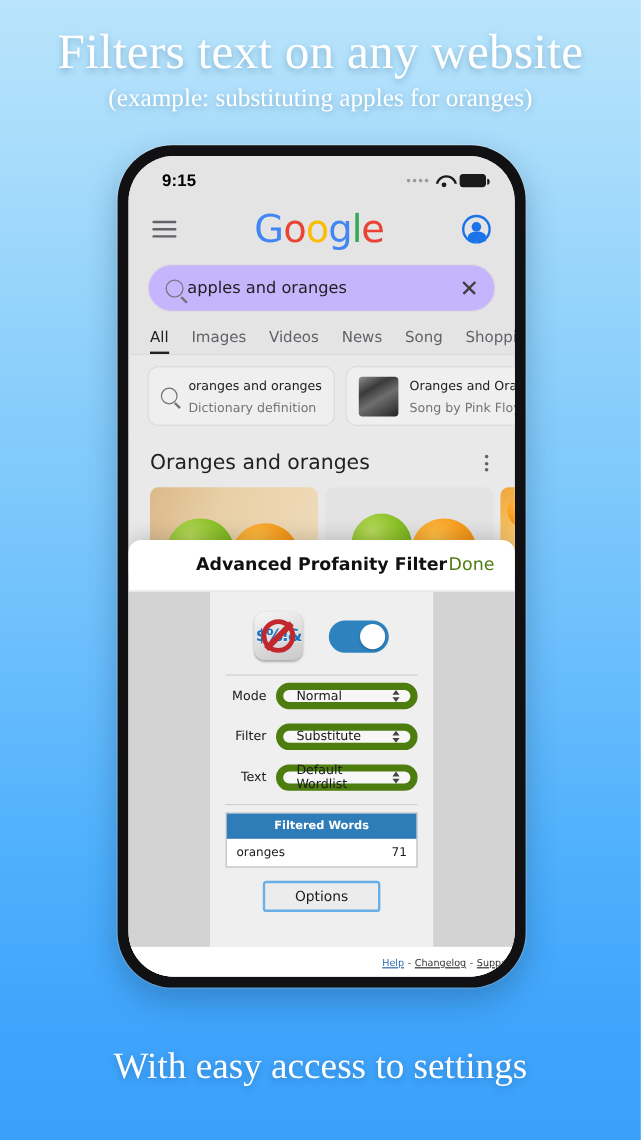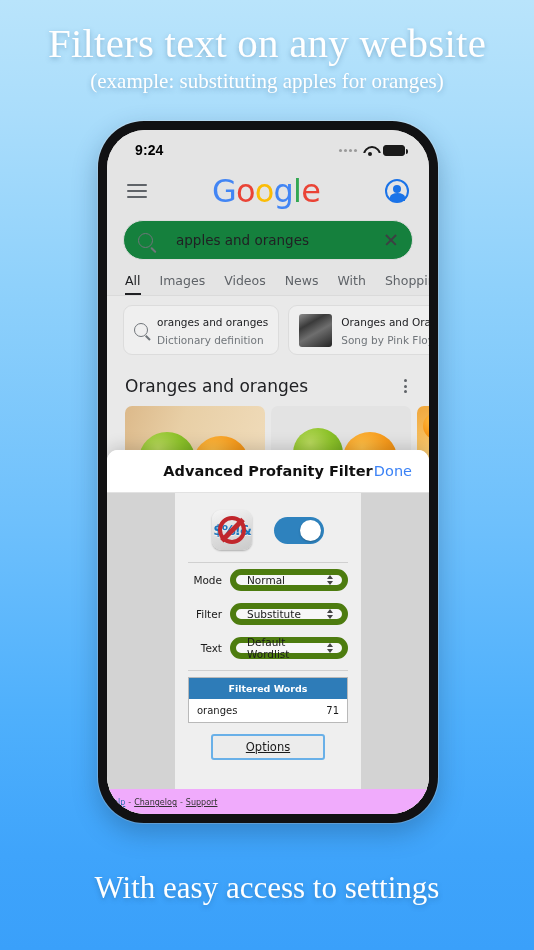--- a/index.html
+++ b/index.html
@@ -97,22 +97,22 @@
     background: #1a73e8; border-radius: 50%;
   }
   .avatar-icon::after {
     content: ""; position: absolute; left: 2.5px; bottom: 0px; width: 15px; height: 8px;
     background: #1a73e8; border-radius: 50% 50% 0 0;
   }
 
   
   .searchbar-wrap { background: #e4e4e4; padding: 0 16px 10px; }
   .searchbar {
-    background: #15803d; border: 1px solid #dcdcdc; border-radius: 24px;
-    height: 40px; display: flex; align-items: center; padding: 0 14px; gap: 23px;
+    background: #c4b5fd; border: 1px solid #dcdcdc; border-radius: 24px;
+    height: 40px; display: flex; align-items: center; padding: 0 14px; gap: 3px;
   }
   .search-glass { width: 15px; height: 15px; border: 1.8px solid #70757a; border-radius: 50%; position: relative; flex: none; }
   .search-glass::after {
     content: ""; position: absolute; right: -5px; bottom: -4px; width: 7px; height: 1.8px;
     background: #70757a; transform: rotate(45deg); border-radius: 2px;
   }
   .search-text { flex: 1; font-size: 13.5px; color: #202124; font-family: "DejaVu Sans", sans-serif; }
   .x-clear { width: 14px; height: 14px; position: relative; flex: none; }
   .x-clear::before, .x-clear::after {
     content: ""; position: absolute; left: 0; top: 6px; width: 14px; height: 1.6px; background: #3c4043;
@@ -175,21 +175,21 @@
     position: absolute; left: 0; right: 0; bottom: 0; height: 364px;
     background: #fff; border-radius: 11px 11px 0 0; overflow: hidden;
     box-shadow: 0 -3px 16px rgba(0,0,0,.16);
   }
   .sheet-head {
     height: 43px; display: flex; align-items: center; justify-content: center;
     position: relative; border-bottom: 1px solid #e2e2e2; background: #fff;
   }
   .sheet-title { font-size: 14.5px; font-weight: bold; color: #111; font-family: "DejaVu Sans", sans-serif; }
   .sheet-done {
-    position: absolute; right: 17px; font-size: 14.5px; color: #3b82f6;
+    position: absolute; right: 17px; font-size: 14.5px; color: #4d7c0f;
     font-family: "DejaVu Sans", sans-serif;
   }
 
   
   .ext { height: 321px; background: #d3d3d3; padding: 0 0 0 0; display: flex; flex-direction: column; }
   .ext-panel {
     width: 186px; margin: 0 auto; background: #efefef; flex: 1;
     display: flex; flex-direction: column; align-items: center; padding: 9px 0 0;
   }
   .ext-toprow { display: flex; align-items: center; gap: 22px; padding: 8px 0 12px; }
@@ -246,45 +246,45 @@
   }
   .words-head {
     background: #2e7cb8; color: #fff; font-size: 9.5px; font-weight: bold; text-align: center;
     padding: 5px 0; font-family: "DejaVu Sans", sans-serif;
   }
   .words-row {
     display: flex; justify-content: space-between; padding: 6px 8px;
     font-size: 10px; color: #1a1a1a; font-family: "DejaVu Sans", sans-serif;
   }
   .options-btn {
-    width: 114px; margin: 11px auto 0; height: 26px; border: 2px solid #69b0e8; border-radius: 3px;
+    width: 98px; margin: 11px auto 0; height: 26px; border: 2px solid #69b0e8; border-radius: 3px;
     background: #ececec; display: flex; align-items: center; justify-content: center;
-    font-size: 11.5px; color: #1a1a1a; font-family: "DejaVu Sans", sans-serif; text-decoration: underline;
+    font-size: 11.5px; color: #1a1a1a; font-family: "DejaVu Sans", sans-serif;
   }
   .ext-footer {
-    padding: 9px 0 7px; text-align: left; font-size: 8px; background: #f0abfc;
+    padding: 9px 0 7px; text-align: right; font-size: 8px; background: #ffffff;
     font-family: "DejaVu Sans", sans-serif; color: #333;
   }
   .ext-footer a { text-decoration: underline; color: #333; }
   .ext-footer a.help { color: #2b6cb0; }
   .ext-footer .sep { padding: 0 3px; color: #555; }
 </style>
 </head>
 <body>
 
 <div class="caption-top">
   <div class="line1">Filters text on any website</div>
   <div class="line2">(example: substituting apples for oranges)</div>
 </div>
 
 <div class="phone">
   <div class="screen">
 
     <div class="statusbar">
-      <div class="status-time">9:24</div>
+      <div class="status-time">9:15</div>
       <div class="status-right">
         <span class="signal-dots">
             <i></i>
             <i></i>
             <i></i>
             <i></i>
           </span>
         <span class="wifi"></span>
         <span class="battery"></span>
       </div>
@@ -306,21 +306,21 @@
         <span class="search-text" placeholder="Search">apples and oranges</span>
         <span class="x-clear"></span>
       </div>
     </div>
 
     <div class="tabs">
       <div class="tab active">All</div>
       <div class="tab">Images</div>
       <div class="tab">Videos</div>
       <div class="tab">News</div>
-      <div class="tab">With</div>
+      <div class="tab">Song</div>
       <div class="tab">Shopping</div>
 
     </div>
 
     <div class="chips">
       <div class="chip">
         <span class="chip-glass"></span>
         <span>
           <span class="chip-t1">oranges and oranges</span><br>
           <span class="chip-t2">Dictionary definition</span>

